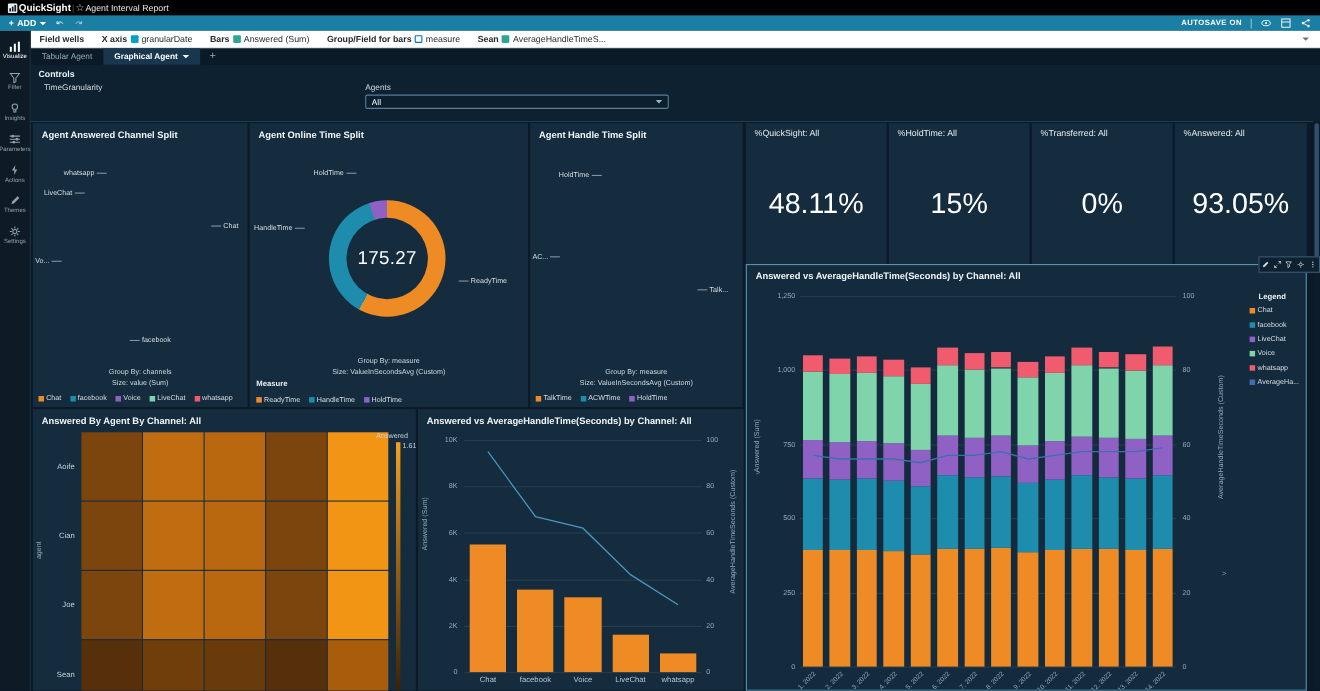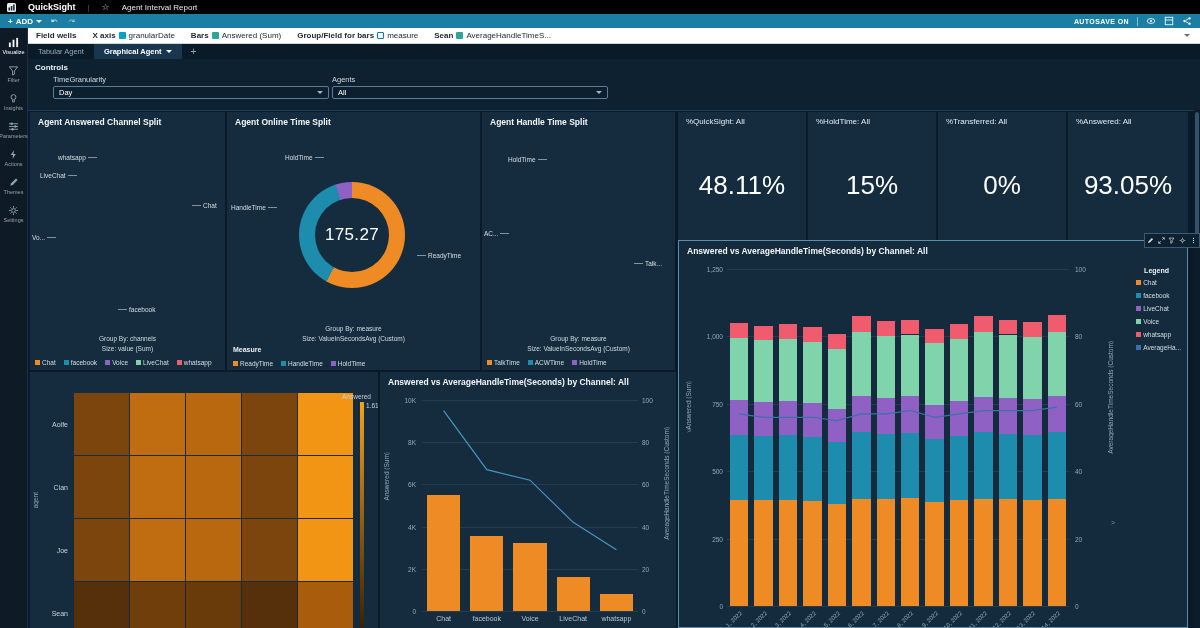--- a/index.html
+++ b/index.html
@@ -2,21 +2,21 @@
 <html><head>
 <meta charset="utf-8">
 <style>
   html,body{margin:0;padding:0}
   body{width:1200px;height:628px;position:relative;overflow:hidden;background:#0a1a28;
        font-family:"Liberation Sans",sans-serif;color:#e9eef2}
   svg{display:block}
 
   
   .topbar{position:absolute;left:0;top:0;width:1200px;height:14px;background:#000;
-          display:flex;align-items:center;gap:12px;padding:0 7px;box-sizing:border-box}
+          display:flex;align-items:center;gap:1px;padding:0 7px;box-sizing:border-box}
   .brand{color:#fff;font-size:9px;font-weight:bold}
   .tb-sep{color:#555;font-size:8px}
   .star{color:#cbd4d8;font-size:9px;line-height:10px}
   .doc-title{color:#e4e8ea;font-size:8px}
 
   
   .bluebar{position:absolute;left:0;top:14px;width:1200px;height:14px;background:#1b7fa3;
            display:flex;align-items:center;color:#fff;padding:0 8px;box-sizing:border-box;gap:8px}
   .add-btn{font-size:8px;font-weight:bold;display:flex;align-items:center;gap:3px}
   .cdown{width:0;height:0;border-left:3px solid transparent;border-right:3px solid transparent;
@@ -53,21 +53,21 @@
           border-bottom:1px solid #152b3c;display:flex;align-items:stretch}
   .tab{font-size:7.5px;color:#93a9b6;padding:0 10px;display:flex;align-items:center;gap:4px}
   .tab.active{background:#18364d;color:#fff;font-weight:bold}
   .tab-add{color:#93a9b6;font-size:10px;padding:0 9px;display:flex;align-items:center}
 
   
   .controls{position:absolute;left:28px;top:59px;width:1172px;height:51px;background:#0d2130;
             border-bottom:1px solid #1d3c52}
   .controls-title{font-size:8px;font-weight:bold;color:#eaf1f5;position:absolute;left:7px;top:4px}
   .ctl-group{position:absolute;top:16px}
-  .g1{left:25px;width:276px}.g2{left:304px;width:276px}
+  .g1{left:12px;width:276px}.g2{left:304px;width:276px}
   .ctl-label{font-size:7.5px;color:#cfdbe2;margin-bottom:2px}
   .ctl-select{height:13px;border:1px solid #5a7c94;border-radius:2px;background:#0c1f2e;color:#fff;
               font-size:7.5px;display:flex;align-items:center;justify-content:space-between;
               padding:0 5px;box-sizing:border-box}
   .ctl-select .cdown{color:#9db3c1}
 
   
   .tile{position:absolute;background:#142c3e;overflow:hidden;box-sizing:border-box}
   .tile-title{font-size:8.5px;font-weight:bold;color:#f2f6f8;padding:5px 8px;white-space:nowrap}
   .selected{border:1px solid #5c8fae;z-index:5;background:#132b3d}
@@ -257,24 +257,20 @@
   </div>
   <div class="tab-add">
     <span>+</span>
   </div>
 </div>
 
 <div class="controls">
   <span class="controls-title">Controls</span>
   <div class="ctl-group g1">
     <div class="ctl-label">TimeGranularity</div>
-    <div class="ctl-select">
-      <span>Day</span>
-      <span class="cdown"></span>
-    </div>
   </div>
   <div class="ctl-group g2">
     <div class="ctl-label">Agents</div>
     <div class="ctl-select">
       <span>All</span>
       <span class="cdown"></span>
     </div>
   </div>
 </div>
 
@@ -413,20 +409,21 @@
 <div class="tile" style="left:938px;top:112px;width:128px;height:258px">
   <div class="kpi-title">%Transferred: All</div>
   <div class="kpi-value">0%</div>
 </div>
 <div class="tile" style="left:1068px;top:112px;width:120px;height:258px">
   <div class="kpi-title">%Answered: All</div>
   <div class="kpi-value">93.05%</div>
 </div>
 
 <div class="tile" style="left:30px;top:372px;width:348px;height:256px">
+  <div class="tile-title">Answered By Agent By Channel: All</div>
   <div id="hm-plot" style="position:absolute;inset:0">
       <div class="hm-rowlab" style="top: 48.5px;">Aoife</div>
       <div class="hm-cell" style="left: 44px; top: 21px; width: 55px; height: 62px; background: rgb(124, 69, 14);"></div>
       <div class="hm-cell" style="left: 100px; top: 21px; width: 55px; height: 62px; background: rgb(192, 108, 17);"></div>
       <div class="hm-cell" style="left: 156px; top: 21px; width: 55px; height: 62px; background: rgb(185, 104, 16);"></div>
       <div class="hm-cell" style="left: 212px; top: 21px; width: 55px; height: 62px; background: rgb(124, 69, 14);"></div>
       <div class="hm-cell" style="left: 268px; top: 21px; width: 55px; height: 62px; background: rgb(242, 148, 20);"></div>
       <div class="hm-rowlab" style="top: 111.5px;">Cian</div>
       <div class="hm-cell" style="left: 44px; top: 84px; width: 55px; height: 62px; background: rgb(124, 69, 14);"></div>
       <div class="hm-cell" style="left: 100px; top: 84px; width: 55px; height: 62px; background: rgb(192, 108, 17);"></div>

